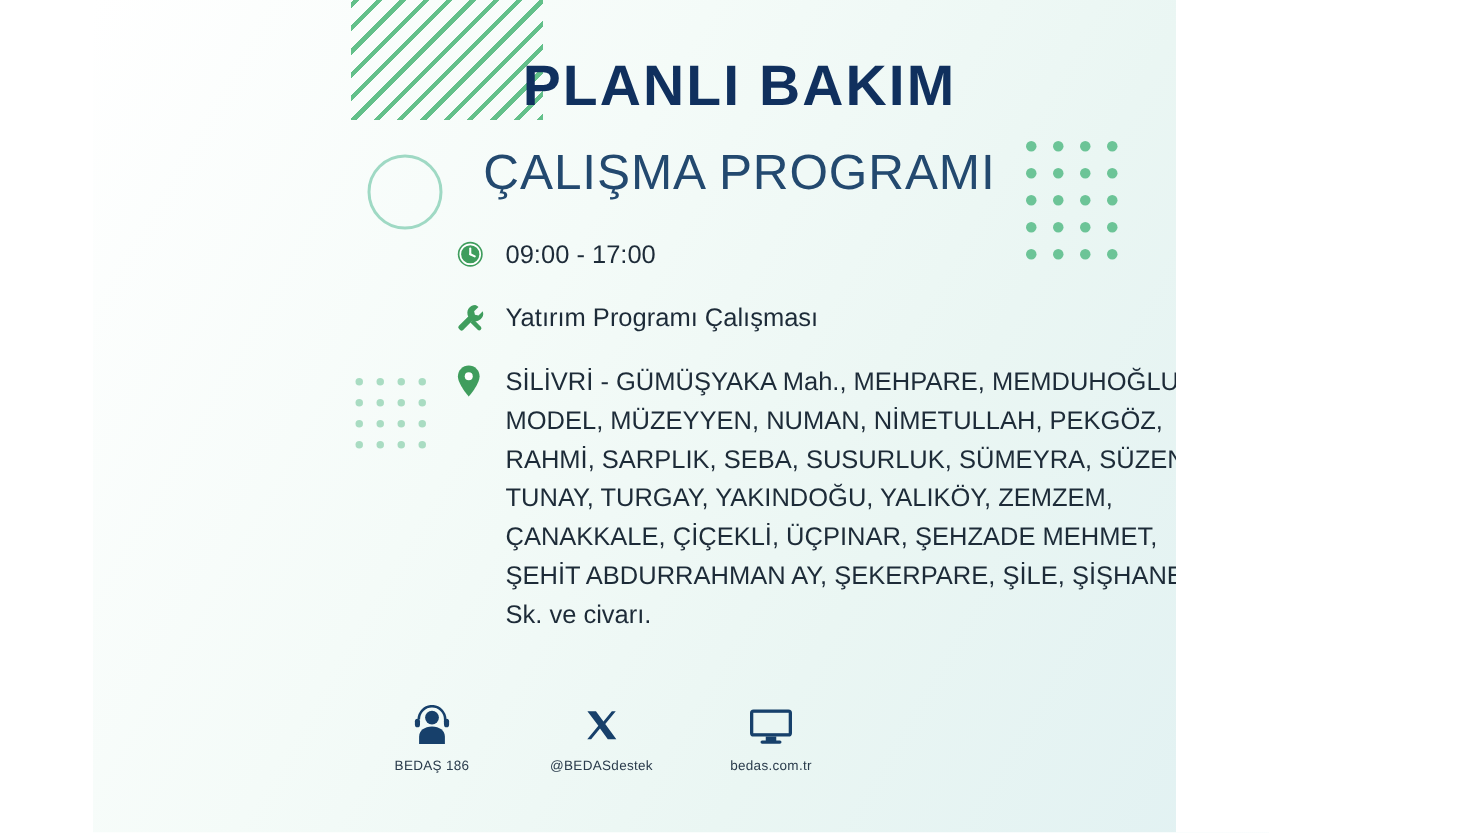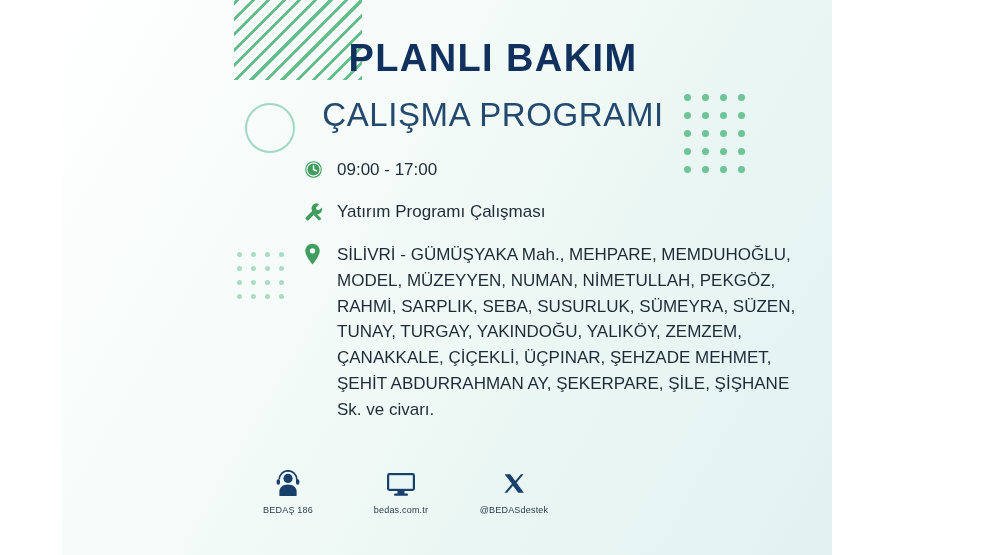--- a/index.html
+++ b/index.html
@@ -12,21 +12,20 @@
     height: 555px;
     font-family: "Liberation Sans", sans-serif;
     overflow: hidden;
   }
   #poster {
     position: relative;
     width: 846px;
     height: 555px;
     background: #ffffff;
     overflow: hidden;
-    padding-left: 48px;
   }
   
   .gutter {
     position: absolute;
     top: 0;
     bottom: 0;
     width: 62px;
     background: #ffffff;
     z-index: 30;
   }
@@ -328,37 +327,37 @@
               <path d="M4.2 9.6a8.8 8.8 0 0 1 17.6 0v3.2" fill="none" stroke="#17406b" stroke-width="1.7"></path>
               <rect x="1.6" y="9.2" width="3.4" height="5.6" rx="1.7"></rect>
               <rect x="21" y="9.2" width="3.4" height="5.6" rx="1.7"></rect>
             </svg>
           </div>
           <div class="clabel">BEDAŞ 186</div>
         </div>
 
         <div class="contact">
           <div class="cico">
+            <svg width="24" height="24" viewBox="0 0 24 24" fill="#17406b">
+              <path d="M2.6 2.2h5.7l5 6.8 5.6-6.8h2.6l-7 8.5 7.4 10.1h-5.7l-5.2-7.1-5.9 7.1H2.5l7.4-9z"></path>
+            </svg>
+          </div>
+          <div class="clabel">@BEDASdestek</div>
+        </div>
+
+        <div class="contact">
+          <div class="cico">
             <svg width="30" height="26" viewBox="0 0 30 26" fill="#17406b">
               <rect x="1" y="2" width="28" height="18" rx="2.4"></rect>
               <rect x="3.2" y="4.2" width="23.6" height="13.6" fill="#eaf6f3"></rect>
               <rect x="11.5" y="20" width="7" height="3.4"></rect>
               <rect x="8" y="22.6" width="14" height="2.2" rx="1.1"></rect>
             </svg>
           </div>
           <div class="clabel">bedas.com.tr</div>
         </div>
 
-        <div class="contact">
-          <div class="cico">
-            <svg width="24" height="24" viewBox="0 0 24 24" fill="#17406b">
-              <path d="M2.6 2.2h5.7l5 6.8 5.6-6.8h2.6l-7 8.5 7.4 10.1h-5.7l-5.2-7.1-5.9 7.1H2.5l7.4-9z"></path>
-            </svg>
-          </div>
-          <div class="clabel">@BEDASdestek</div>
-        </div>
-
       </div>
 
     </div>
 
   </div>
 </div>
 
 </body></html>

